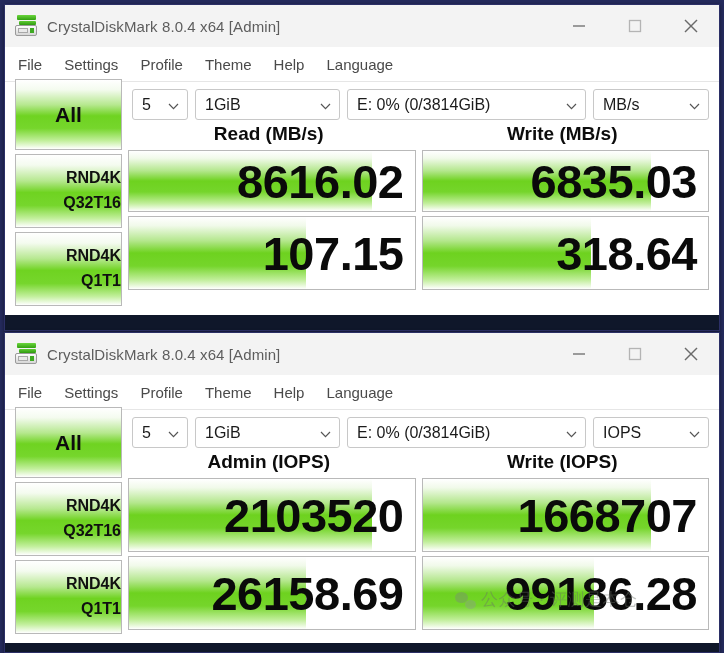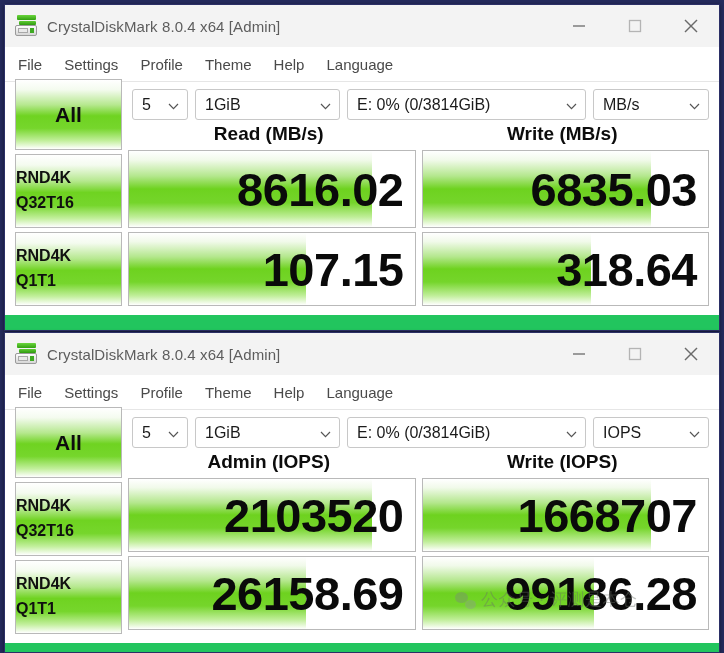--- a/index.html
+++ b/index.html
@@ -12,21 +12,21 @@
   #root {
     position: relative;
     width: 724px; height: 653px;
     background: #242a5c;
   }
   
   .cdm-window {
     position: absolute;
     left: 4px;
     width: 716px;
-    background: #22c55e;
+    background: #0f172a;
     border: 1px solid #2b2f66;
     box-sizing: border-box;
     box-shadow: 0 1px 4px rgba(0,0,0,0.45);
     overflow: hidden;
   }
   .titlebar {
     height: 42px;
     background: #f3f3f3;
     display: flex;
     align-items: center;
@@ -159,21 +159,21 @@
   .lbl-cell {
     width: 107px;
     flex: 0 0 auto;
     border: 1px solid #b9b9b9;
     box-sizing: border-box;
     background: linear-gradient(to bottom,
        #ffffff 0%, #f4fbef 14%, #b6e88f 36%,
        #6fd321 52%, #76d62c 70%, #c2ef9c 88%, #ffffff 100%);
     display: flex;
     flex-direction: column;
-    align-items: flex-start;
+    align-items: flex-end;
     justify-content: center;
   }
   .lbl-cell .l1 {
     font-size: 16px; font-weight: bold; color: #101010;
     line-height: 1.55;
   }
   .lbl-cell .l2 {
     font-size: 16px; font-weight: bold; color: #101010;
     line-height: 1.55;
   }
@@ -341,21 +341,21 @@
               <span class="l2">Q1T1</span>
             </div>
           </div>
 
           <div style="flex:1 1 auto;display:flex;flex-direction:column;">
             <div style="height:44px;"></div>
             <div class="head-row" style="height:27px;">
               <div class="head-cell">Read (MB/s)</div>
               <div class="head-cell">Write (MB/s)</div>
             </div>
-            <div style="display:flex;height:78px;">
+            <div style="display:flex;height:62px;">
               <div class="val-cell">
                 <div class="fill" style="width:85%;"></div>
                 <div class="num">8616.02</div>
               </div>
               <div class="val-cell">
                 <div class="fill" style="width:80%;"></div>
                 <div class="num">6835.03</div>
               </div>
             </div>
             <div style="display:flex;height:74px;margin-top:4px;">

